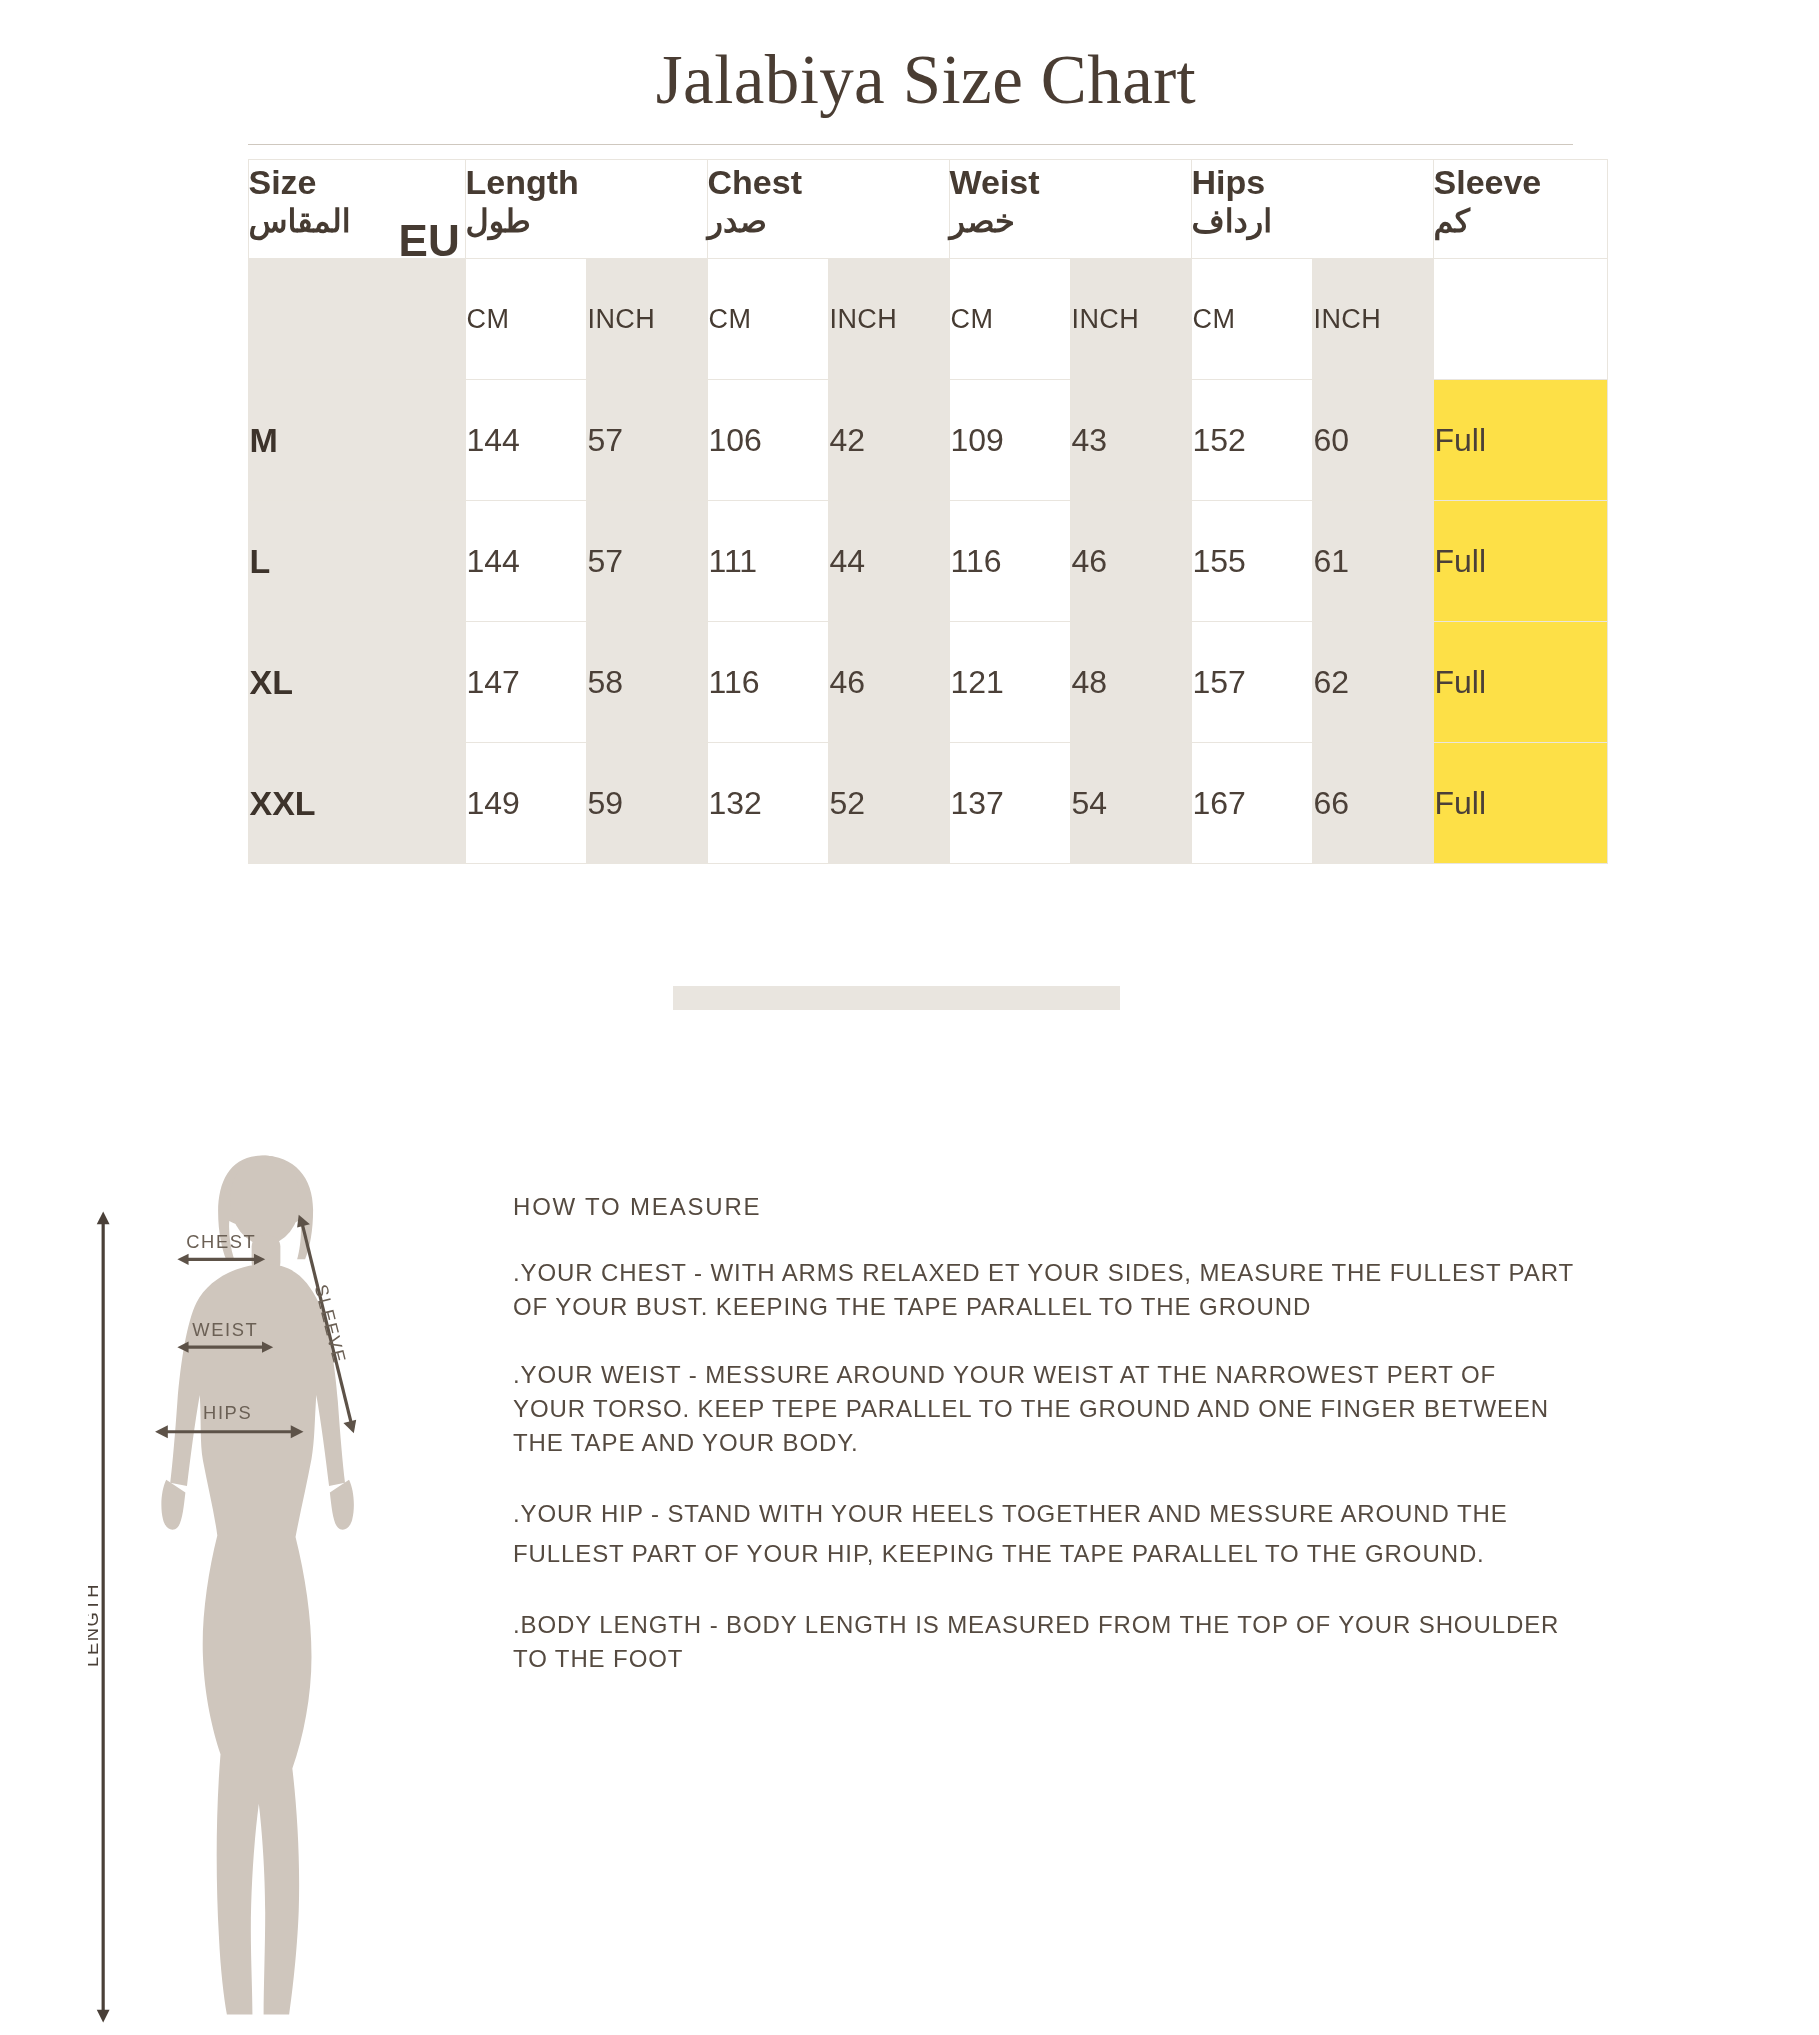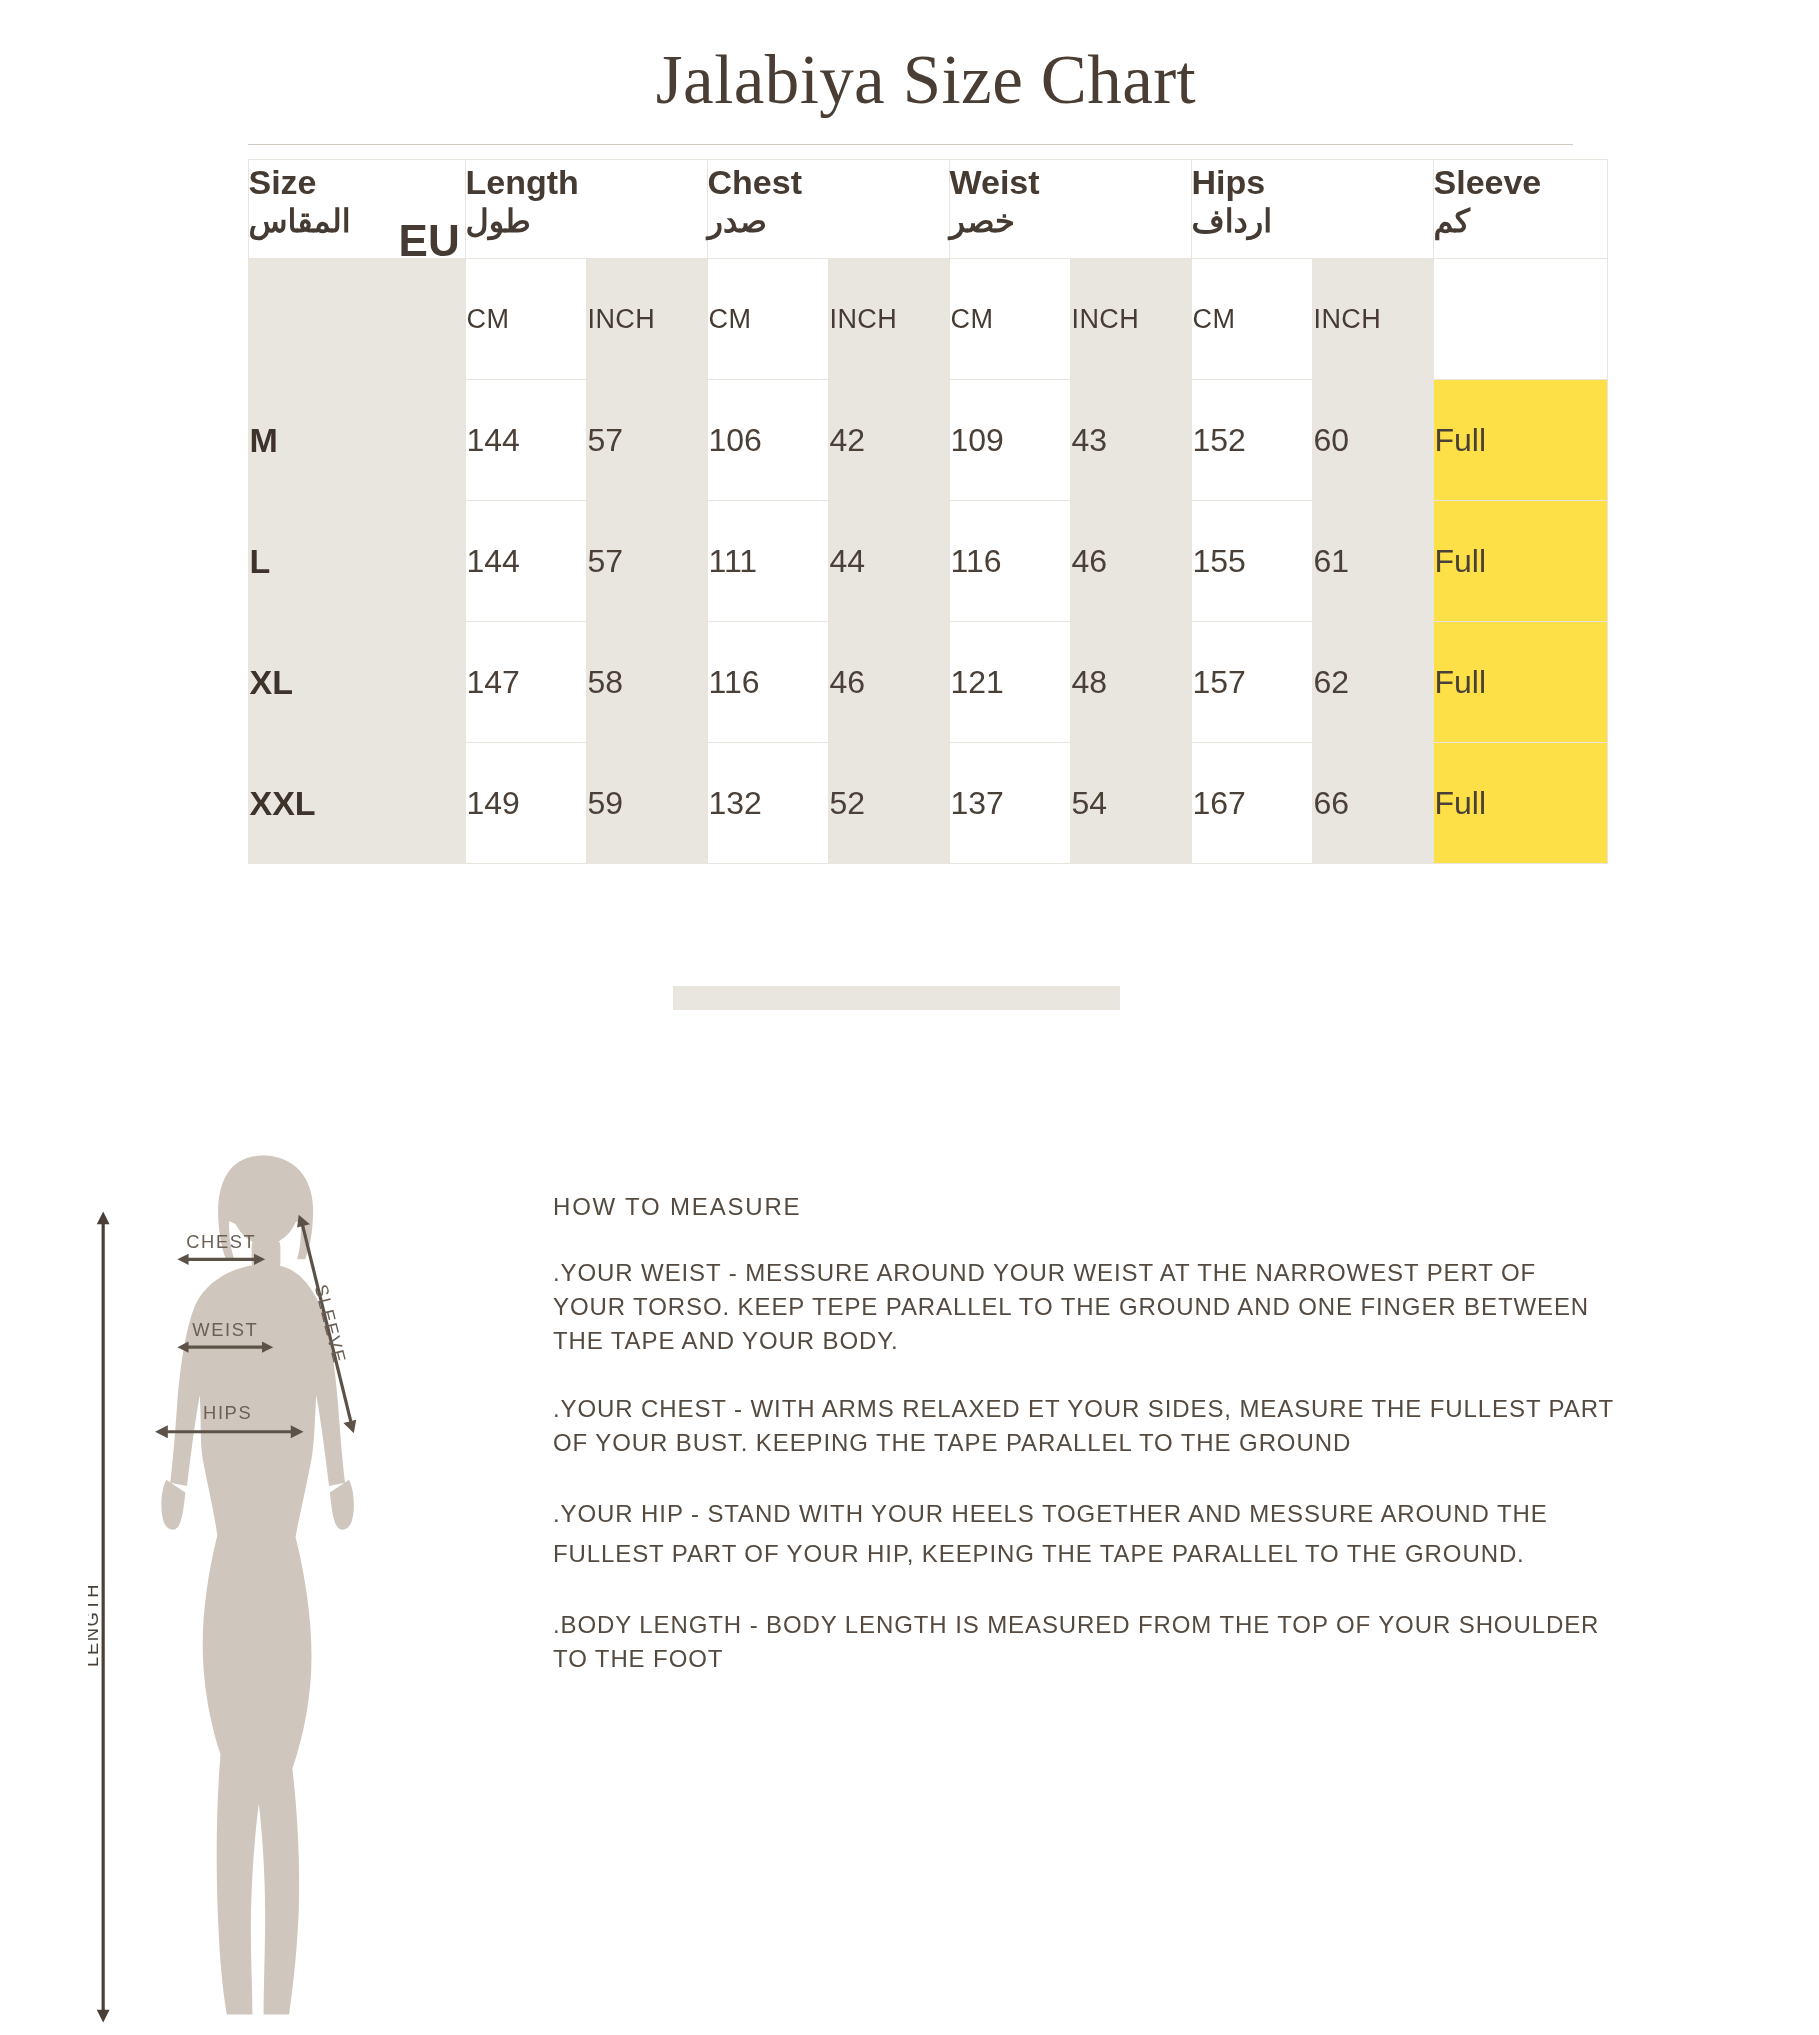--- a/index.html
+++ b/index.html
@@ -133,21 +133,21 @@
   .figure-area {
     position: absolute;
     left: 88px;
     top: 168px;
     width: 447px;
     height: 894px;
   }
 
   .howto {
     position: absolute;
-    left: 553px;
+    left: 513px;
     top: 223px;
     width: 1061px;
     color: #554a40;
   }
   .howto h3 {
     font-size: 24px;
     font-weight: 400;
     letter-spacing: 1.8px;
     margin: 0 0 35px 0;
     color: #554a40;
@@ -366,20 +366,20 @@
         <line x1="19" y1="102" x2="19" y2="1098" stroke="#4a4038" stroke-width="4"></line>
         <polygon points="19,92 11,108 27,108" fill="#4a4038"></polygon>
         <polygon points="19,1108 11,1092 27,1092" fill="#4a4038"></polygon>
         <text transform="translate(12,610) rotate(-90)" text-anchor="middle" font-family="Liberation Sans, sans-serif" font-size="23" letter-spacing="2" fill="#4a4038">LENGTH</text>
       </g>
     </svg>
   </div>
 
   <div class="howto">
     <h3>HOW TO MEASURE</h3>
+    <p>.YOUR CHEST - WITH ARMS RELAXED ET YOUR SIDES, MEASURE THE FULLEST PART OF YOUR BUST. KEEPING THE TAPE PARALLEL TO THE GROUND</p>
     <p>.YOUR WEIST - MESSURE AROUND YOUR WEIST AT THE NARROWEST PERT OF YOUR TORSO. KEEP TEPE PARALLEL TO THE GROUND AND ONE FINGER BETWEEN THE TAPE AND YOUR BODY.</p>
-    <p>.YOUR CHEST - WITH ARMS RELAXED ET YOUR SIDES, MEASURE THE FULLEST PART OF YOUR BUST. KEEPING THE TAPE PARALLEL TO THE GROUND</p>
     <p class="loose">.YOUR HIP - STAND WITH YOUR HEELS TOGETHER AND MESSURE AROUND THE FULLEST PART OF YOUR HIP, KEEPING THE TAPE PARALLEL TO THE GROUND.</p>
     <p>.BODY LENGTH - BODY LENGTH IS MEASURED FROM THE TOP OF YOUR SHOULDER TO THE FOOT</p>
   </div>
 
 </div>
 
 
 </body></html>

